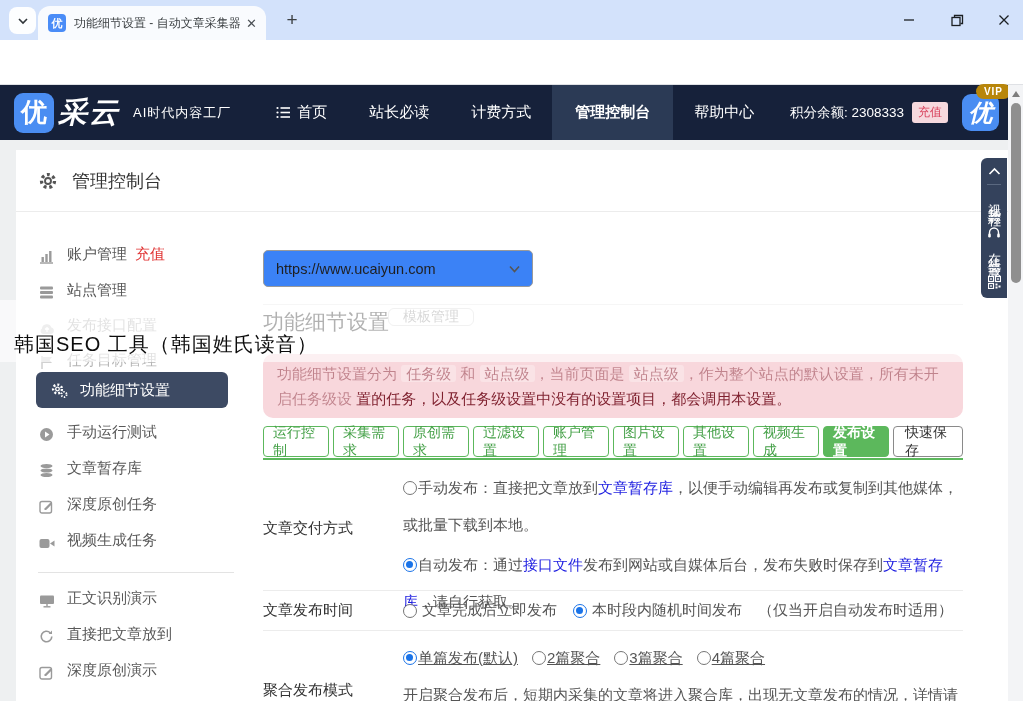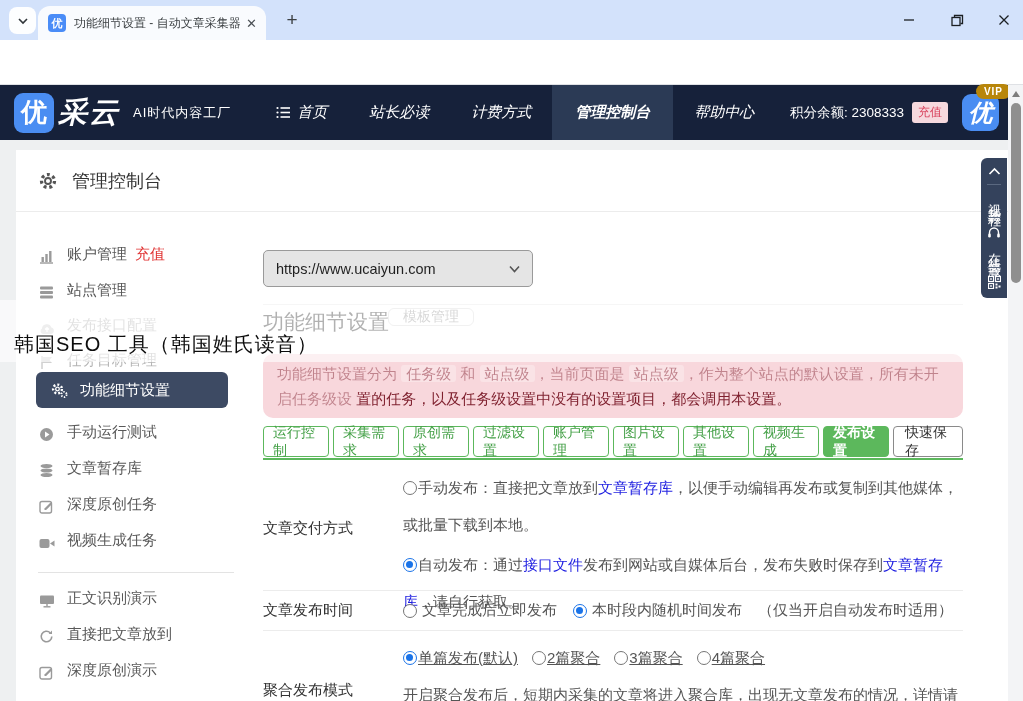--- a/index.html
+++ b/index.html
@@ -25,21 +25,21 @@
   .star { color:#5f6368; font-size:16px; }
   .profile-dot { position:absolute; left:951px; top:47px; width:30px; height:30px; border-radius:50%; background:#17a283; color:#fff; font-size:13px; display:flex; align-items:center; justify-content:center; }
   .kebab { position:absolute; left:996px; top:51px; color:#5f6368; font-size:15px; width:20px; text-align:center; }
 
   
   .navbar { position:absolute; left:0; top:85px; width:1023px; height:55px; background:#16213a; display:flex; align-items:center; }
   .logo-badge { width:40px; height:40px; border-radius:9px; background:#4a8df2; color:#fff; font-weight:bold; font-size:26px; display:flex; align-items:center; justify-content:center; margin-left:14px; }
   .logo-text { color:#fff; font-size:29px; font-weight:bold; font-style:italic; margin-left:4px; letter-spacing:2px; }
   .tagline { color:#fff; font-size:13px; margin-left:13px; letter-spacing:1px; margin-top:0; }
   .menu { display:flex; height:55px; margin-left:24px; }
-  .menu-item { color:#fff; font-size:15px; display:flex; align-items:center; padding:0 21px; height:55px; position:relative;font-style:italic; }
+  .menu-item { color:#fff; font-size:15px; display:flex; align-items:center; padding:0 21px; height:55px; position:relative; }
   .menu-item.active { background:#2b3a55; font-weight:bold; padding:0 23px; }
   .menu-item .micon { margin-right:6px; display:flex; }
   .nbadge { position:absolute; top:4px; right:2px; min-width:17px; height:17px; background:#e5484d; color:#fff; border-radius:50%; font-size:11px; display:flex; align-items:center; justify-content:center; padding:0 3px; }
   .nav-right { margin-left:auto; display:flex; align-items:center; margin-right:24px; }
   .credits { color:#fff; font-size:13.5px; }
   .recharge-chip { background:#f6d9de; color:#d8405b; font-size:12px; border-radius:3px; padding:2px 6px; margin-left:8px; }
   .nav-avatar-wrap { position:relative; margin-left:14px; }
   .nav-avatar { width:37px; height:37px; border-radius:9px; background:#4a8df2; color:#fff; font-size:24px; font-weight:bold; font-style:italic; display:flex; align-items:center; justify-content:center; }
   .vip-pill { position:absolute; top:-10px; right:-12px; background:#b8860b; color:#fff; font-size:10px; font-weight:bold; border-radius:9px; padding:2px 8px; letter-spacing:1px; }
 
@@ -50,21 +50,21 @@
 
   .side-item { position:absolute; left:22px; height:22px; display:flex; align-items:flex-end; color:#595959; font-size:15px; }
   .side-item .sicon { width:17px; display:flex; justify-content:center; color:#9a9a9a; margin-right:12px; }
   .side-item .red { color:#e03131; margin-left:8px; }
   .side-item.dim { opacity:.45; }
   .side-active { position:absolute; left:20px; width:192px; height:36px; background:#3d4a63; border-radius:6px; display:flex; align-items:center; color:#fff; font-size:15px; z-index:45; }
   .side-active .sicon { width:17px; display:flex; justify-content:center; color:#fff; margin:0 12px 0 15px; }
   .side-divider { position:absolute; left:22px; width:196px; border-top:1px solid #e3e3e3; }
 
   .main { position:absolute; left:247px; top:0; width:700px; height:551px; }
-  .site-select { position:absolute; left:0; top:100px; width:270px; height:37px; border:1px solid #9a9a9a; border-radius:5px; background:#e5e5e5; display:flex; align-items:center; padding:0 12px; font-size:14.5px; color:#1f1f1f; }
+  .site-select { position:absolute; left:0; top:100px; width:270px; height:37px; border:1px solid #9a9a9a; border-radius:5px; background:#3b82f6; display:flex; align-items:center; padding:0 12px; font-size:14.5px; color:#1f1f1f; }
   .site-select .chev { margin-left:auto; color:#555; }
   .main-divider1 { position:absolute; left:0; top:154px; width:700px; border-top:1px solid #e7e7e7; }
   .section-heading { position:absolute; left:0; top:158px; font-size:21px; color:#333; font-weight:500; }
   .template-btn { position:absolute; left:125px; top:158px; height:18px; padding:0 14px; border:1px solid #d9d9d9; border-radius:6px; background:#fff; color:#999; font-size:14px; display:flex; align-items:center; }
 
   .alert { position:absolute; left:0; top:204px; width:700px; height:64px; background:#f8d7dc; border-radius:10px; padding:7px 14px; font-size:15px; color:#7e1f2d; line-height:25px; }
   .alert .dim { opacity:.45; }
   .chip { background:rgba(255,255,255,.65); border-radius:3px; padding:0 5px; }
 
   .tabs { position:absolute; left:0; top:276px; width:700px; height:31px; display:flex; }

